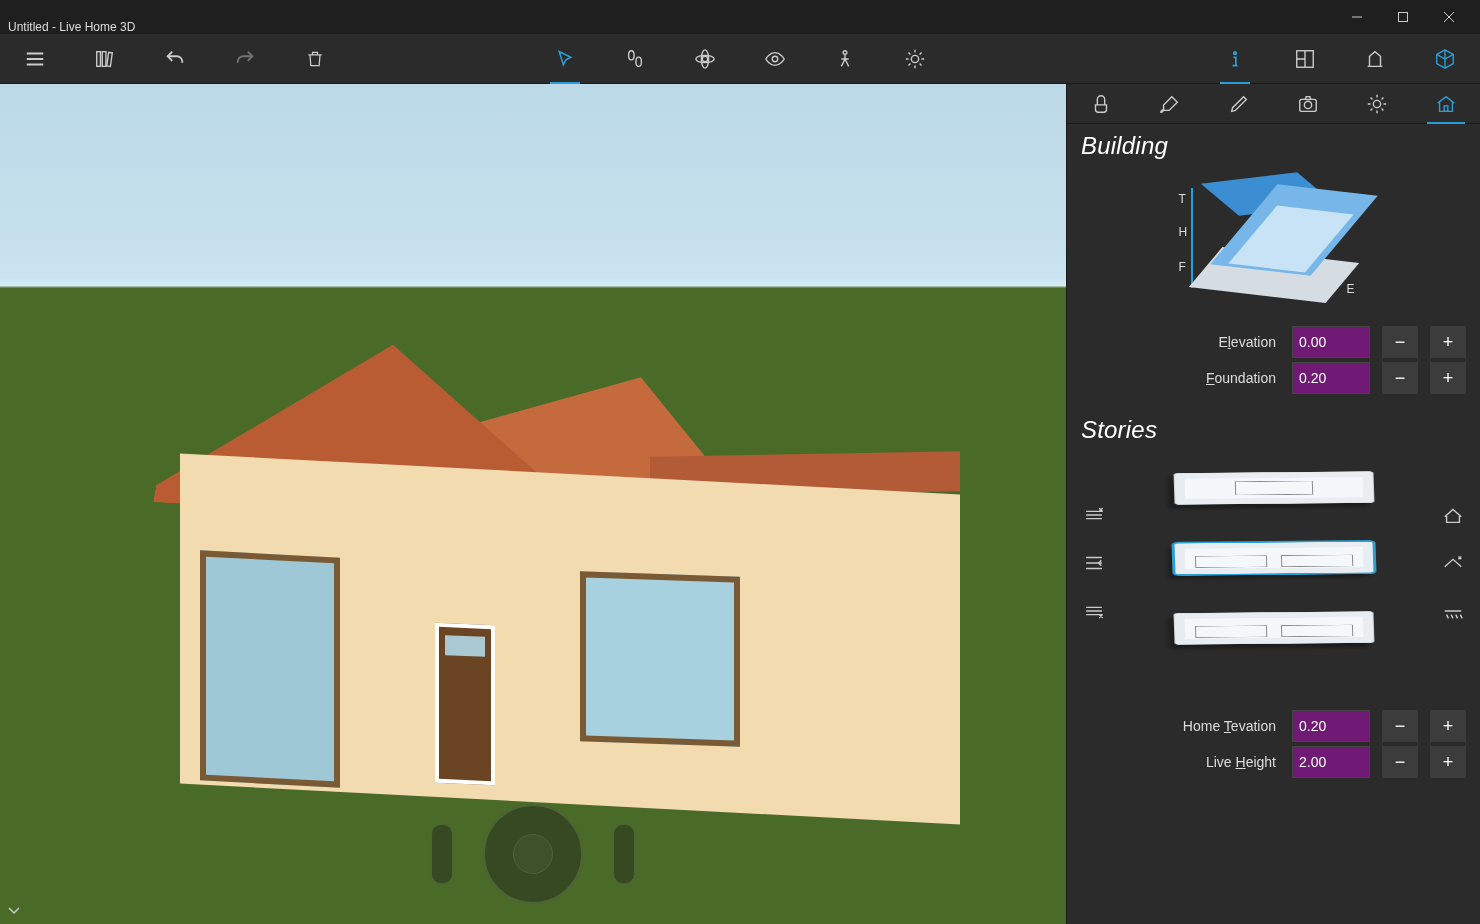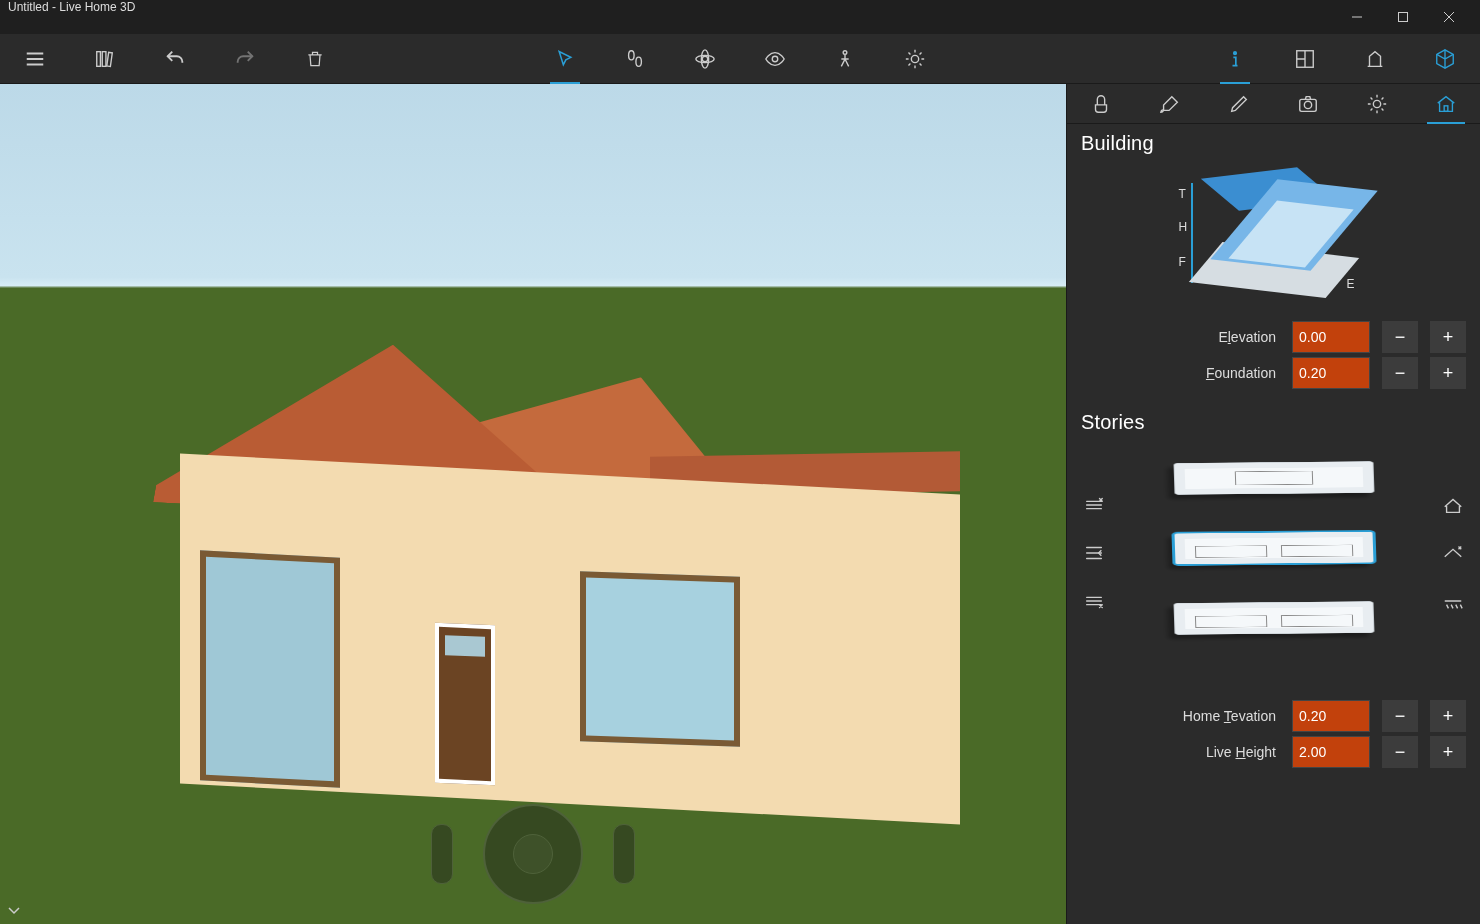--- a/index.html
+++ b/index.html
@@ -1,19 +1,19 @@
 <!DOCTYPE html>
 <html><head>
 <meta charset="utf-8">
 <style>
 * { margin: 0; padding: 0; box-sizing: border-box; font-family: "Segoe UI", sans-serif; }
 body { width: 1480px; height: 924px; background: #2b2b2b; color: #fff; overflow: hidden; }
 
 
-.titlebar { height: 34px; background: #1f1f1f; display: flex; align-items: flex-start; padding: 0 8px; justify-content: space-between; gap: 8px; }
+.titlebar { height: 34px; background: #1f1f1f; display: flex; align-items: flex-end; padding: 0 8px; justify-content: space-between; gap: 8px; }
 .titlebar .title { font-size: 12px; color: #ddd; }
 .title-controls { display: flex; gap: 0; }
 .title-controls .ctl { width: 46px; height: 34px; display: flex; align-items: center; justify-content: center; color: #ccc; }
 .title-controls .ctl svg { width: 12px; height: 12px; }
 
 
 .toolbar { height: 50px; background: #2b2b2b; display: flex; align-items: center; border-bottom: 1px solid #1a1a1a; }
 .toolbar .group { display: flex; align-items: center; height: 100%; }
 .toolbar .tb-btn { width: 70px; height: 50px; display: flex; align-items: center; justify-content: center; position: relative; }
 .toolbar .tb-btn.active::after { content: ""; position: absolute; bottom: 0; left: 28%; right: 28%; height: 2px; background: #2a9fd6; }
@@ -49,39 +49,39 @@
 
 .panel { width: 414px; background: #2b2b2b; border-left: 1px solid #1a1a1a; display:flex; flex-direction:column; overflow-y:auto;}
 .panel-tabs { height: 40px; display:flex; align-items:center; justify-content:space-around; border-bottom: 1px solid #1a1a1a; }
 .panel-tabs .pt { width:54px; height:40px; display:flex; align-items:center; justify-content:center; position:relative;}
 .panel-tabs .pt.active { color:#2a9fd6; }
 .panel-tabs .pt.active::after { content:""; position:absolute; bottom:0; left:8px; right:8px; height:2px; background:#2a9fd6;}
 .panel-tabs .pt svg { color:#ccc; }
 .panel-tabs .pt.active svg { color:#2a9fd6; }
 
 .section { padding: 8px 14px 10px; }
-.section h3 { font-weight:400; font-size:20px; margin-bottom:10px; letter-spacing:.2px;}
+.section h3 { font-weight:400; font-size:24px; margin-bottom:10px; letter-spacing:.2px;font-style:italic;}
 
 
 .bdiagram { display:flex; justify-content:center; margin:6px 0 16px; }
 .bdiagram .dg { width:190px; height:140px; position:relative; }
 .dg .base { position:absolute; left:20px; top:85px; width:150px; height:40px; background:#d6dde2; transform:skewX(-40deg) skewY(6deg);}
 .dg .cube { position:absolute; left:60px; top:20px; width:110px; height:80px; background:#77b6e8; transform:skewX(-40deg) skewY(6deg);}
 .dg .cubetop { position:absolute; left:34px; top:8px; width:110px; height:32px; background:#3b8ed1; transform:skewX(50deg) skewY(-6deg);}
 .dg .cubeopen { position:absolute; left:70px; top:40px; width:84px; height:58px; background:#c7e3f5; transform:skewX(-40deg) skewY(6deg);}
 .dg .lab { position:absolute; font-size:12px; color:#ddd;}
 .dg .lT{left:0;top:22px;} .dg .lH{left:0;top:55px;} .dg .lF{left:0;top:90px;} .dg .lE{left:168px;top:112px;}
 .dg .arrow { position:absolute; background:#2a9fd6; width:2px;}
 .dg .a1{left:12px;top:18px;height:100px;}
 
 
 .numrow { display:flex; align-items:center; gap:12px; margin:4px 0 4px 0; justify-content:flex-end;}
 .numrow label { font-size:14px; color:#ddd; margin-right:4px; }
 .numrow label .u { text-decoration: underline; }
-.numrow input { width:78px; height:32px; background:#c2410c; border:1px solid #444; color:#fff; padding:0 6px; font-size:14px;}
+.numrow input { width:78px; height:32px; background:#701a75; border:1px solid #444; color:#fff; padding:0 6px; font-size:14px;}
 .numrow .step { width:36px; height:32px; background:#3c3c3c; border:none; color:#fff; font-size:18px; display:flex; align-items:center; justify-content:center;}
 
 
 .stories-wrap { display:flex; align-items:center; justify-content:space-between; margin:14px 0 20px;}
 .stories-wrap .sidecol { display:flex; flex-direction:column; gap:22px; }
 .stories-wrap .sidecol .sic { width:26px; height:26px; display:flex; align-items:center; justify-content:center; }
 .stories-wrap .stack { position:relative; width:240px; height:210px;}
 .story { position:absolute; left:20px; width:200px; height:60px; background:#e8edf1; border:1px solid #c8cfd4; border-radius:4px; transform:rotateX(58deg) rotateZ(-1deg); box-shadow: -6px 8px 6px rgba(0,0,0,.35);}
 .story .plan { position:absolute; inset:10px; background:#f5f8fa;}
 .story-top { top:0;}

